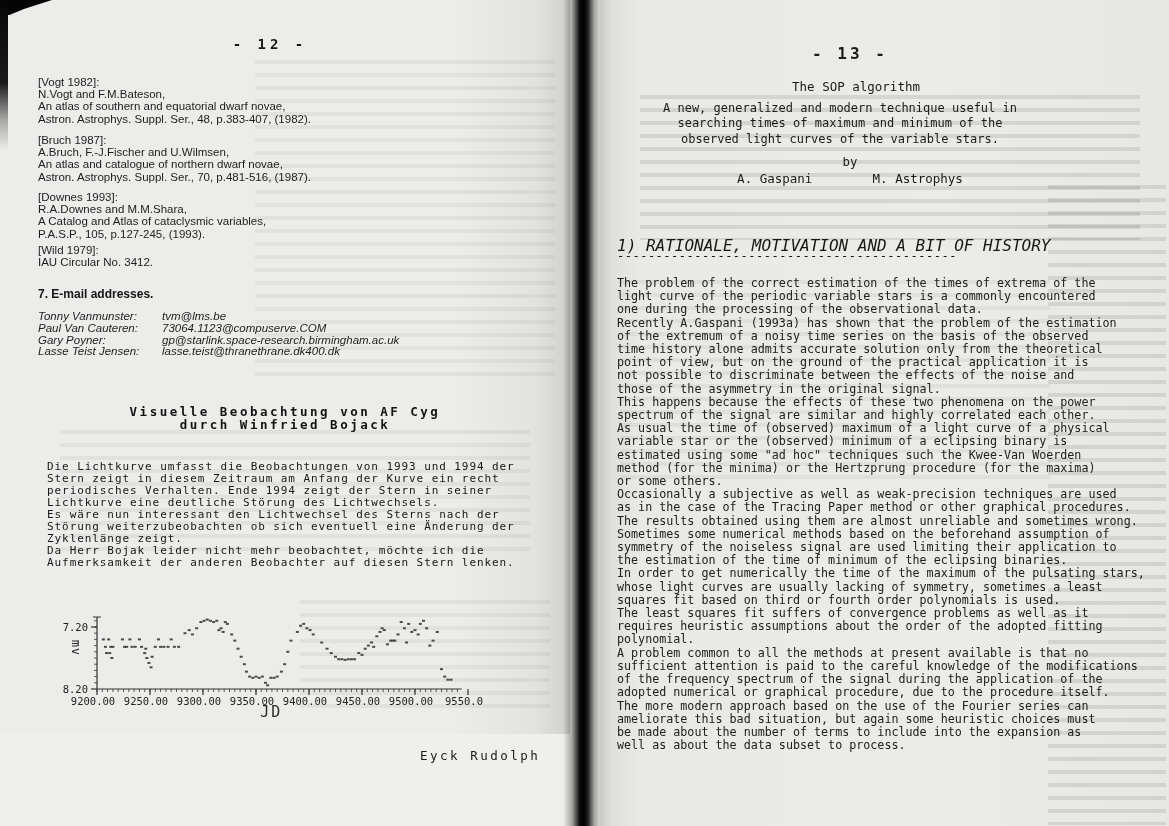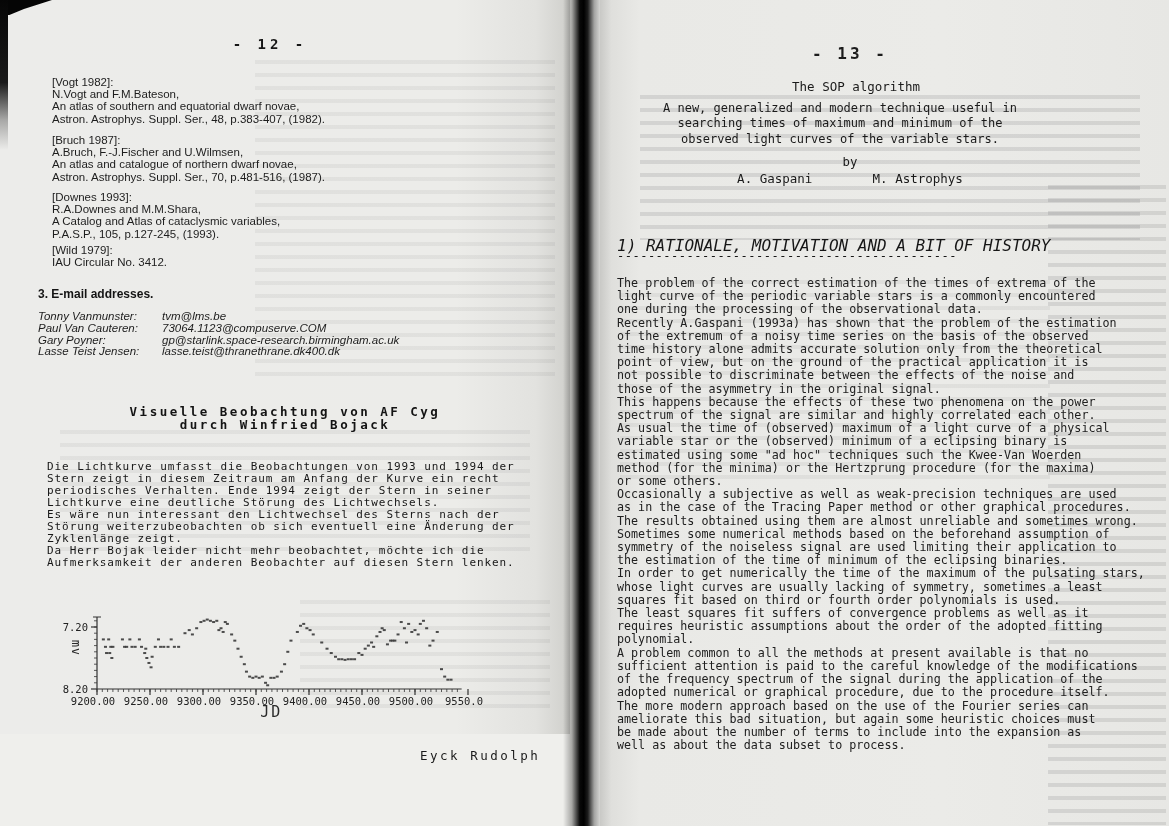--- a/index.html
+++ b/index.html
@@ -20,21 +20,21 @@
     clip-path:polygon(0 0,100% 0,46% 60%,18% 100%,0 100%);}
   .edge-strip{left:0;top:0;width:8px;height:150px;
     background:linear-gradient(180deg,#060606 0%,#1a1a1a 55%,rgba(40,40,40,0.35) 80%,rgba(0,0,0,0) 100%);}
   
   .ghost{background:repeating-linear-gradient(180deg,rgba(70,70,72,0.13) 0px,rgba(70,70,72,0.13) 4px,rgba(0,0,0,0) 4px,rgba(0,0,0,0) 13px);
          filter:blur(0.7px);pointer-events:none;}
   .ghost.light{background:repeating-linear-gradient(180deg,rgba(80,80,82,0.07) 0px,rgba(80,80,82,0.07) 4px,rgba(0,0,0,0) 4px,rgba(0,0,0,0) 13px);}
   
   .pl-pageno{top:36px;left:0;width:540px;text-align:center;font-size:14px;font-weight:bold;
              letter-spacing:4px;color:#161616;}
-  .ref-block{left:38px;font-size:11.5px;line-height:12.2px;color:#1d1d1d;white-space:pre;margin-left:14px;}
+  .ref-block{left:38px;font-size:11.5px;line-height:12.2px;color:#1d1d1d;white-space:pre;}
   .email-heading{left:38px;top:287px;font-size:12px;font-weight:bold;color:#141414;}
   .email-list{left:38px;top:311px;font-size:11.5px;line-height:11.8px;color:#1d1d1d;}
   .email-row{display:block;font-style:italic;}
   .email-name{display:inline-block;width:124px;}
   .afcyg-title{left:5px;width:560px;text-align:center;font-size:12.5px;font-weight:bold;
                letter-spacing:2.5px;color:#141414;}
   .afcyg-body{left:47px;top:461px;width:486px;font-size:11px;line-height:12px;
               letter-spacing:0.92px;color:#161616;white-space:pre;}
   .signature{left:420px;top:748px;font-size:12.5px;letter-spacing:2.5px;color:#1a1a1a;}
   
@@ -73,21 +73,21 @@
 A.Bruch, F.-J.Fischer and U.Wilmsen,
 An atlas and catalogue of northern dwarf novae,
 Astron. Astrophys. Suppl. Ser., 70, p.481-516, (1987).</div>
     <div class="abs sans ref-block" style="top:191px;">[Downes 1993]:
 R.A.Downes and M.M.Shara,
 A Catalog and Atlas of cataclysmic variables,
 P.A.S.P., 105, p.127-245, (1993).</div>
     <div class="abs sans ref-block" style="top:244px;">[Wild 1979]:
 IAU Circular No. 3412.</div>
 
-    <div class="abs sans email-heading">3.   E-mail addresses.</div>
+    <div class="abs sans email-heading">7.   E-mail addresses.</div>
     <div class="abs sans email-list">
       <span class="email-row"><span class="email-name">Tonny Vanmunster:</span><span>tvm@lms.be</span></span>
       <span class="email-row"><span class="email-name">Paul Van Cauteren:</span><span>73064.1123@compuserve.COM</span></span>
       <span class="email-row"><span class="email-name">Gary Poyner:</span><span>gp@starlink.space-research.birmingham.ac.uk</span></span>
       <span class="email-row"><span class="email-name">Lasse Teist Jensen:</span><span>lasse.teist@thranethrane.dk400.dk</span></span>
     </div>
 
     <div class="abs mono afcyg-title" style="top:404px;">Visuelle Beobachtung von AF Cyg</div>
     <div class="abs mono afcyg-title" style="top:417px;">durch Winfried Bojack</div>
     <div class="abs mono afcyg-body">Die Lichtkurve umfasst die Beobachtungen von 1993 und 1994 der

